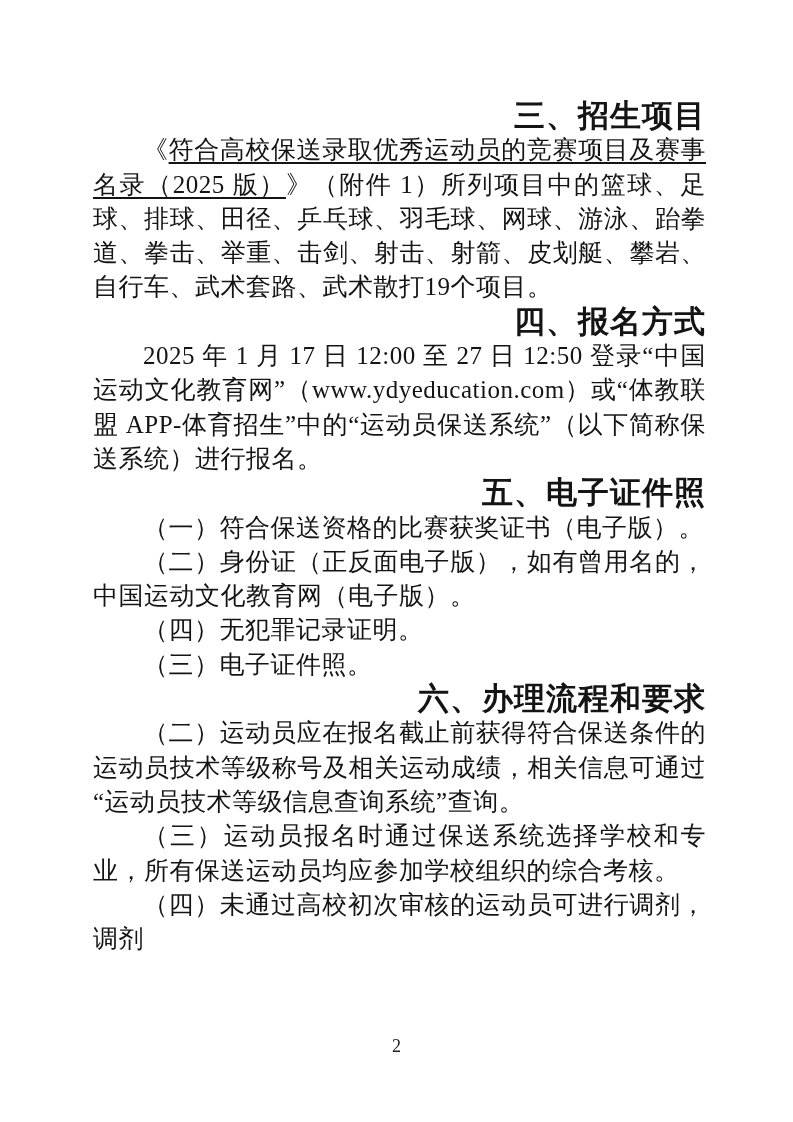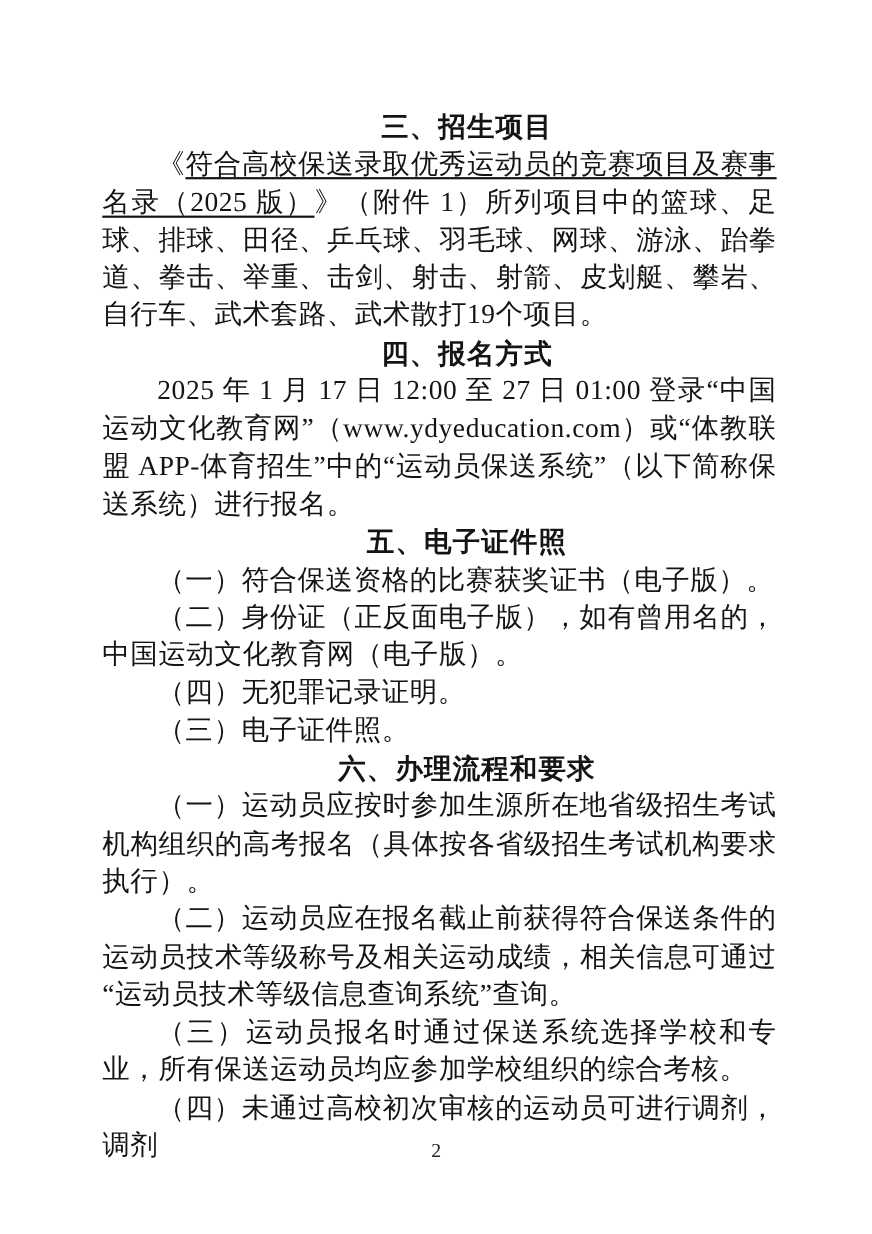--- a/index.html
+++ b/index.html
@@ -28,23 +28,23 @@
   }
   .doc-body p.para,
   .doc-body h2.heading {
     margin: 0;
     padding: 0;
     text-indent: 2em;
   }
   .doc-body h2.heading {
     font-family: "Liberation Sans", "DejaVu Sans", sans-serif;
     font-weight: 700;
-    font-size: 25px;
+    font-size: 31px;
     letter-spacing: 1px;
-    text-align: center;
+    text-align: right;
   }
   .u {
     text-decoration: underline;
     text-decoration-thickness: 1.5px;
     text-underline-offset: 4px;
     font-family: Liberation Serif, serif;
   }
   .page-number {
     position: absolute;
     left: 0;
@@ -57,26 +57,25 @@
   }
 </style>
 </head>
 <body>
 
 <div class="page">
   <main class="doc-body">
       <h2 class="heading"><span>三、招生项目</span></h2>
       <p class="para"><span>《</span><span class="u">符合高校保送录取优秀运动员的竞赛项目及赛事名录（2025 版）</span><span>》（附件 1）所列项目中的篮球、足球、排球、田径、乒乓球、羽毛球、网球、游泳、跆拳道、拳击、举重、击剑、射击、射箭、皮划艇、攀岩、自行车、武术套路、武术散打19个项目。</span></p>
       <h2 class="heading"><span>四、报名方式</span></h2>
-      <p class="para"><span>2025 年 1 月 17 日 12:00 至 27 日 01:00 登录“中国运动文化教育网”（www.ydyeducation.com）或“体教联盟 APP-体育招生”中的“运动员保送系统”（以下简称保送系统）进行报名。</span></p>
+      <p class="para"><span>2025 年 1 月 17 日 12:00 至 27 日 12:50 登录“中国运动文化教育网”（www.ydyeducation.com）或“体教联盟 APP-体育招生”中的“运动员保送系统”（以下简称保送系统）进行报名。</span></p>
       <h2 class="heading"><span>五、电子证件照</span></h2>
       <p class="para"><span>（一）符合保送资格的比赛获奖证书（电子版）。</span></p>
       <p class="para"><span>（二）身份证（正反面电子版），如有曾用名的，中国运动文化教育网（电子版）。</span></p>
       <p class="para"><span>（四）无犯罪记录证明。</span></p>
       <p class="para"><span>（三）电子证件照。</span></p>
       <h2 class="heading"><span>六、办理流程和要求</span></h2>
-      <p class="para"><span>（一）运动员应按时参加生源所在地省级招生考试机构组织的高考报名（具体按各省级招生考试机构要求执行）。</span></p>
       <p class="para"><span>（二）运动员应在报名截止前获得符合保送条件的运动员技术等级称号及相关运动成绩，相关信息可通过“运动员技术等级信息查询系统”查询。</span></p>
       <p class="para"><span>（三）运动员报名时通过保送系统选择学校和专业，所有保送运动员均应参加学校组织的综合考核。</span></p>
       <p class="para"><span>（四）未通过高校初次审核的运动员可进行调剂，调剂</span></p>
     </main>
   <div class="page-number">2</div>
 </div>
 
 </body></html>

